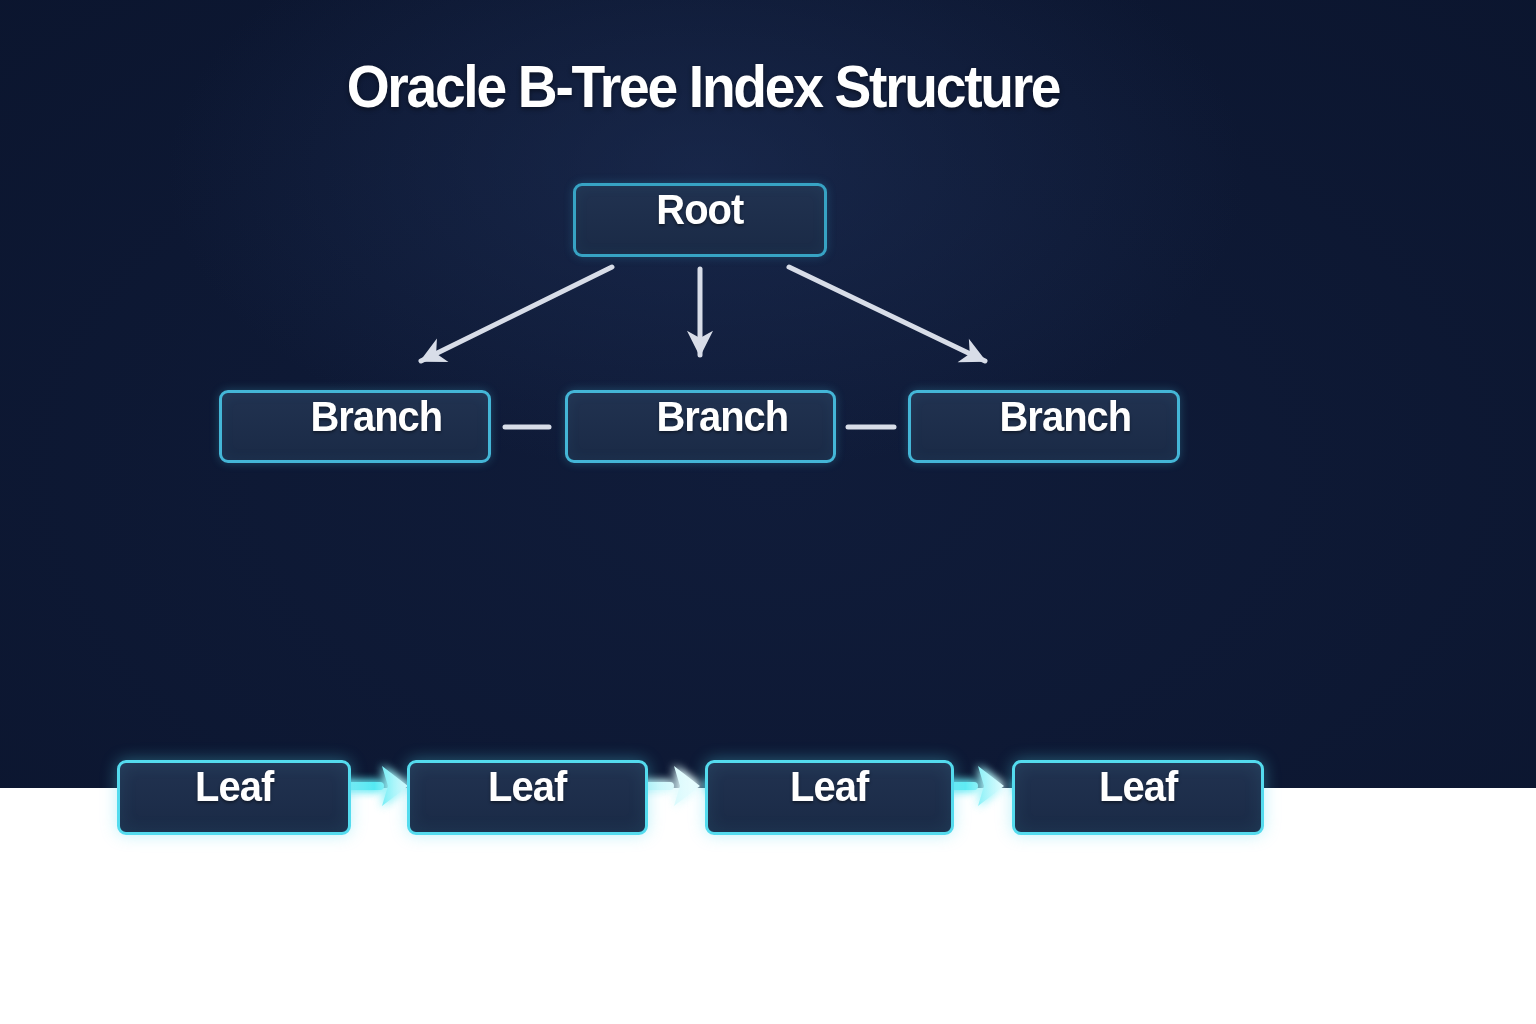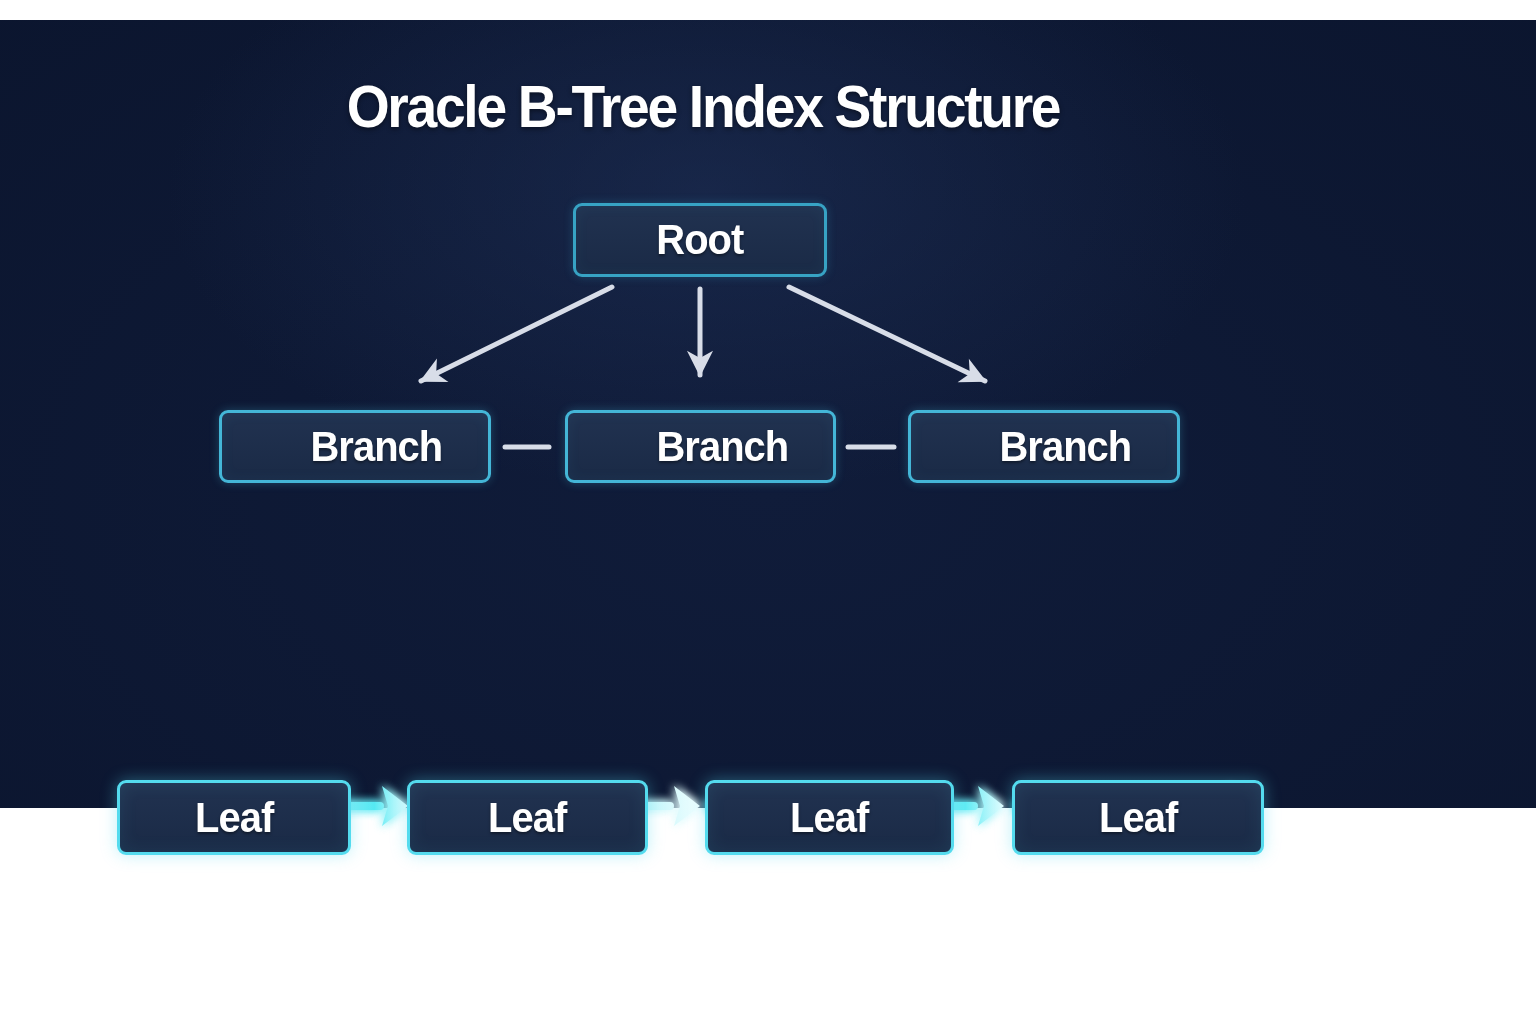--- a/index.html
+++ b/index.html
@@ -11,21 +11,20 @@
     font-family: "Liberation Sans", "DejaVu Sans", sans-serif;
   }
   .canvas {
     position: relative;
     width: 1536px;
     height: 788px;
     background:
       radial-gradient(ellipse 900px 500px at 46% 22%, rgba(32,50,90,0.55) 0%, rgba(32,50,90,0) 60%),
       radial-gradient(ellipse 1200px 700px at 50% 60%, var(--c-background) 0%, var(--c-background-deep) 100%);
     background-color: var(--c-background);
-    margin-top: 20px;
   }
   .title {
     position: absolute;
     top: 54px;
     left: 0;
     width: 1406px;
     text-align: center;
     color: var(--c-text);
     font-size: 60px;
     font-weight: bold;
@@ -33,21 +32,20 @@
     line-height: 1.1;
     transform: scaleX(0.92);
     transform-origin: 703px 50%;
     text-shadow: 0 2px 6px rgba(0,0,0,0.45);
     white-space: nowrap;
   }
   .node {
     position: absolute;
     box-sizing: border-box;
     display: flex;
-    align-items: center;
     justify-content: center;
     border-radius: 9px;
     color: var(--c-text);
     font-size: 42px;
     font-weight: bold;
     letter-spacing: -1px;
     text-shadow: 0 2px 3px rgba(0,0,0,0.4);
     background: linear-gradient(180deg, var(--c-node-fill-top) 0%, var(--c-node-fill) 100%);
   }
   .node span { transform: scaleX(0.95); }

